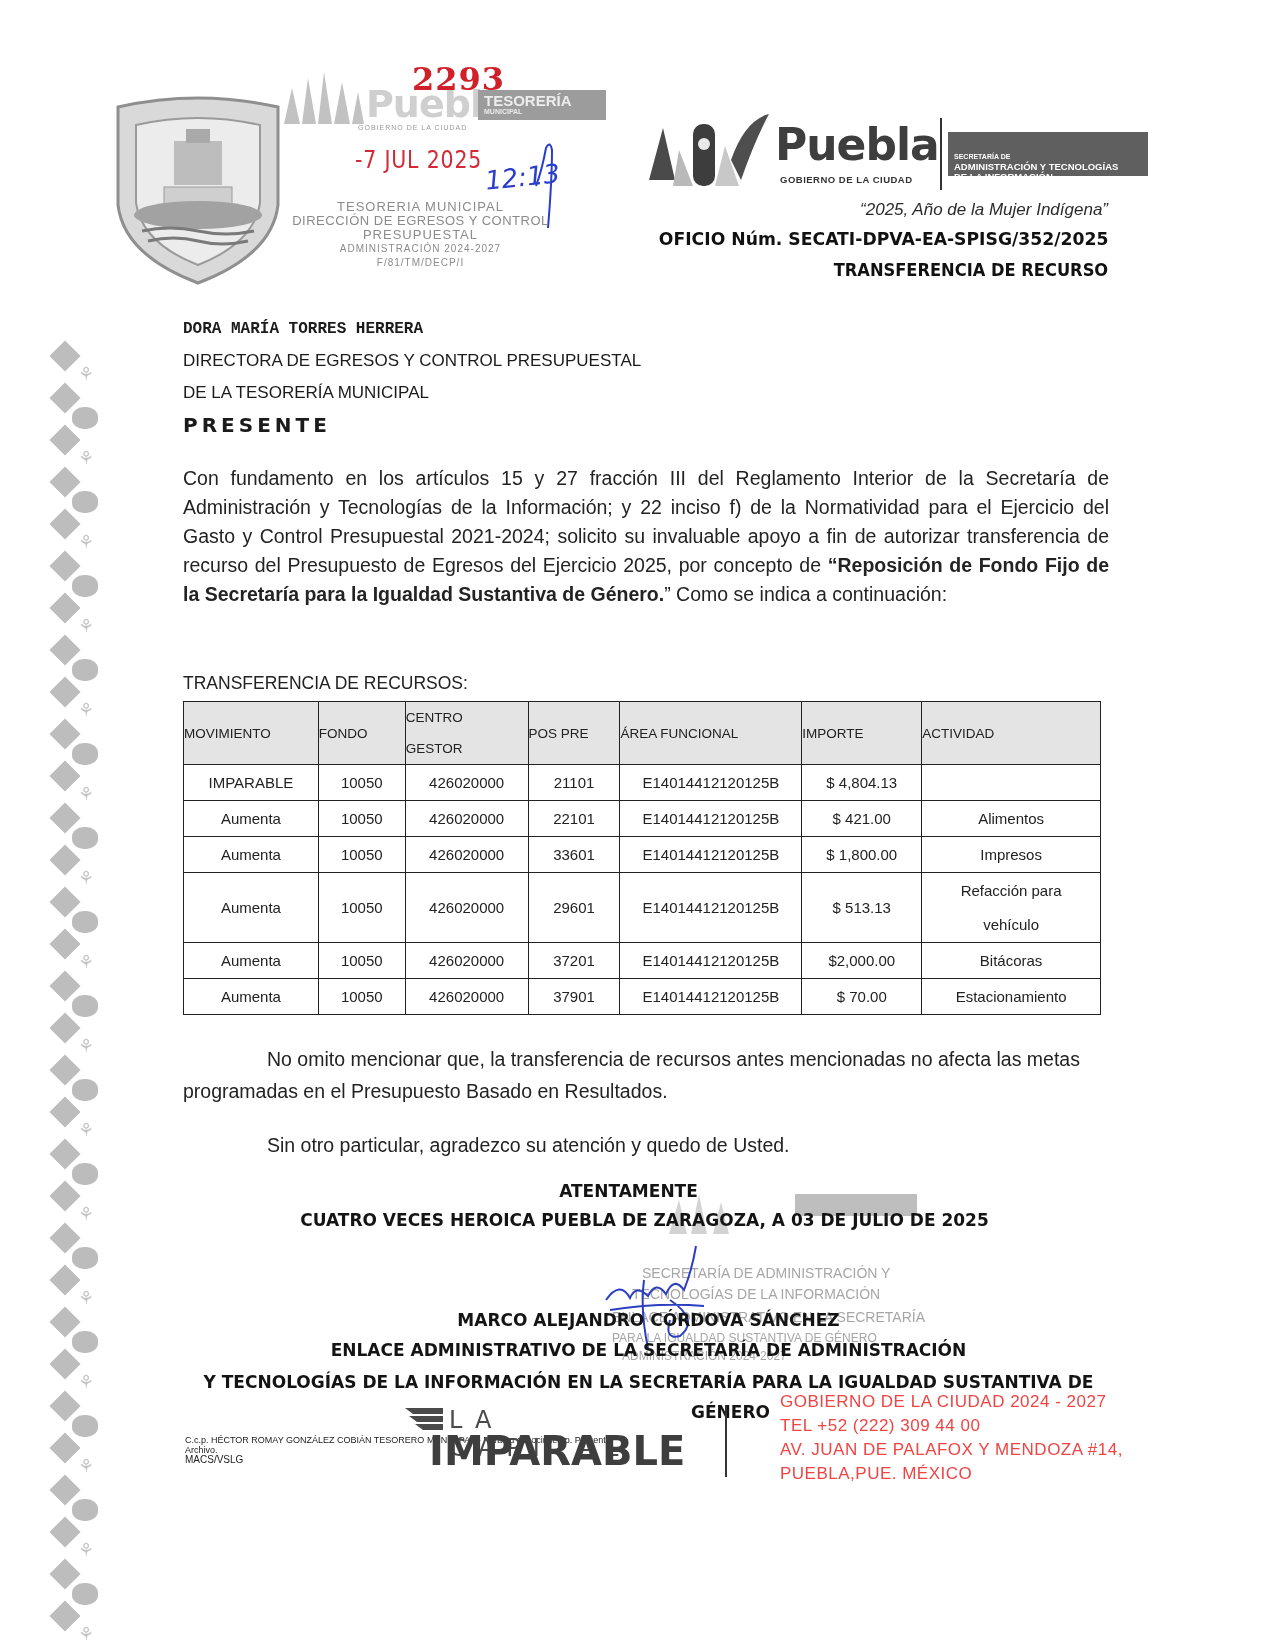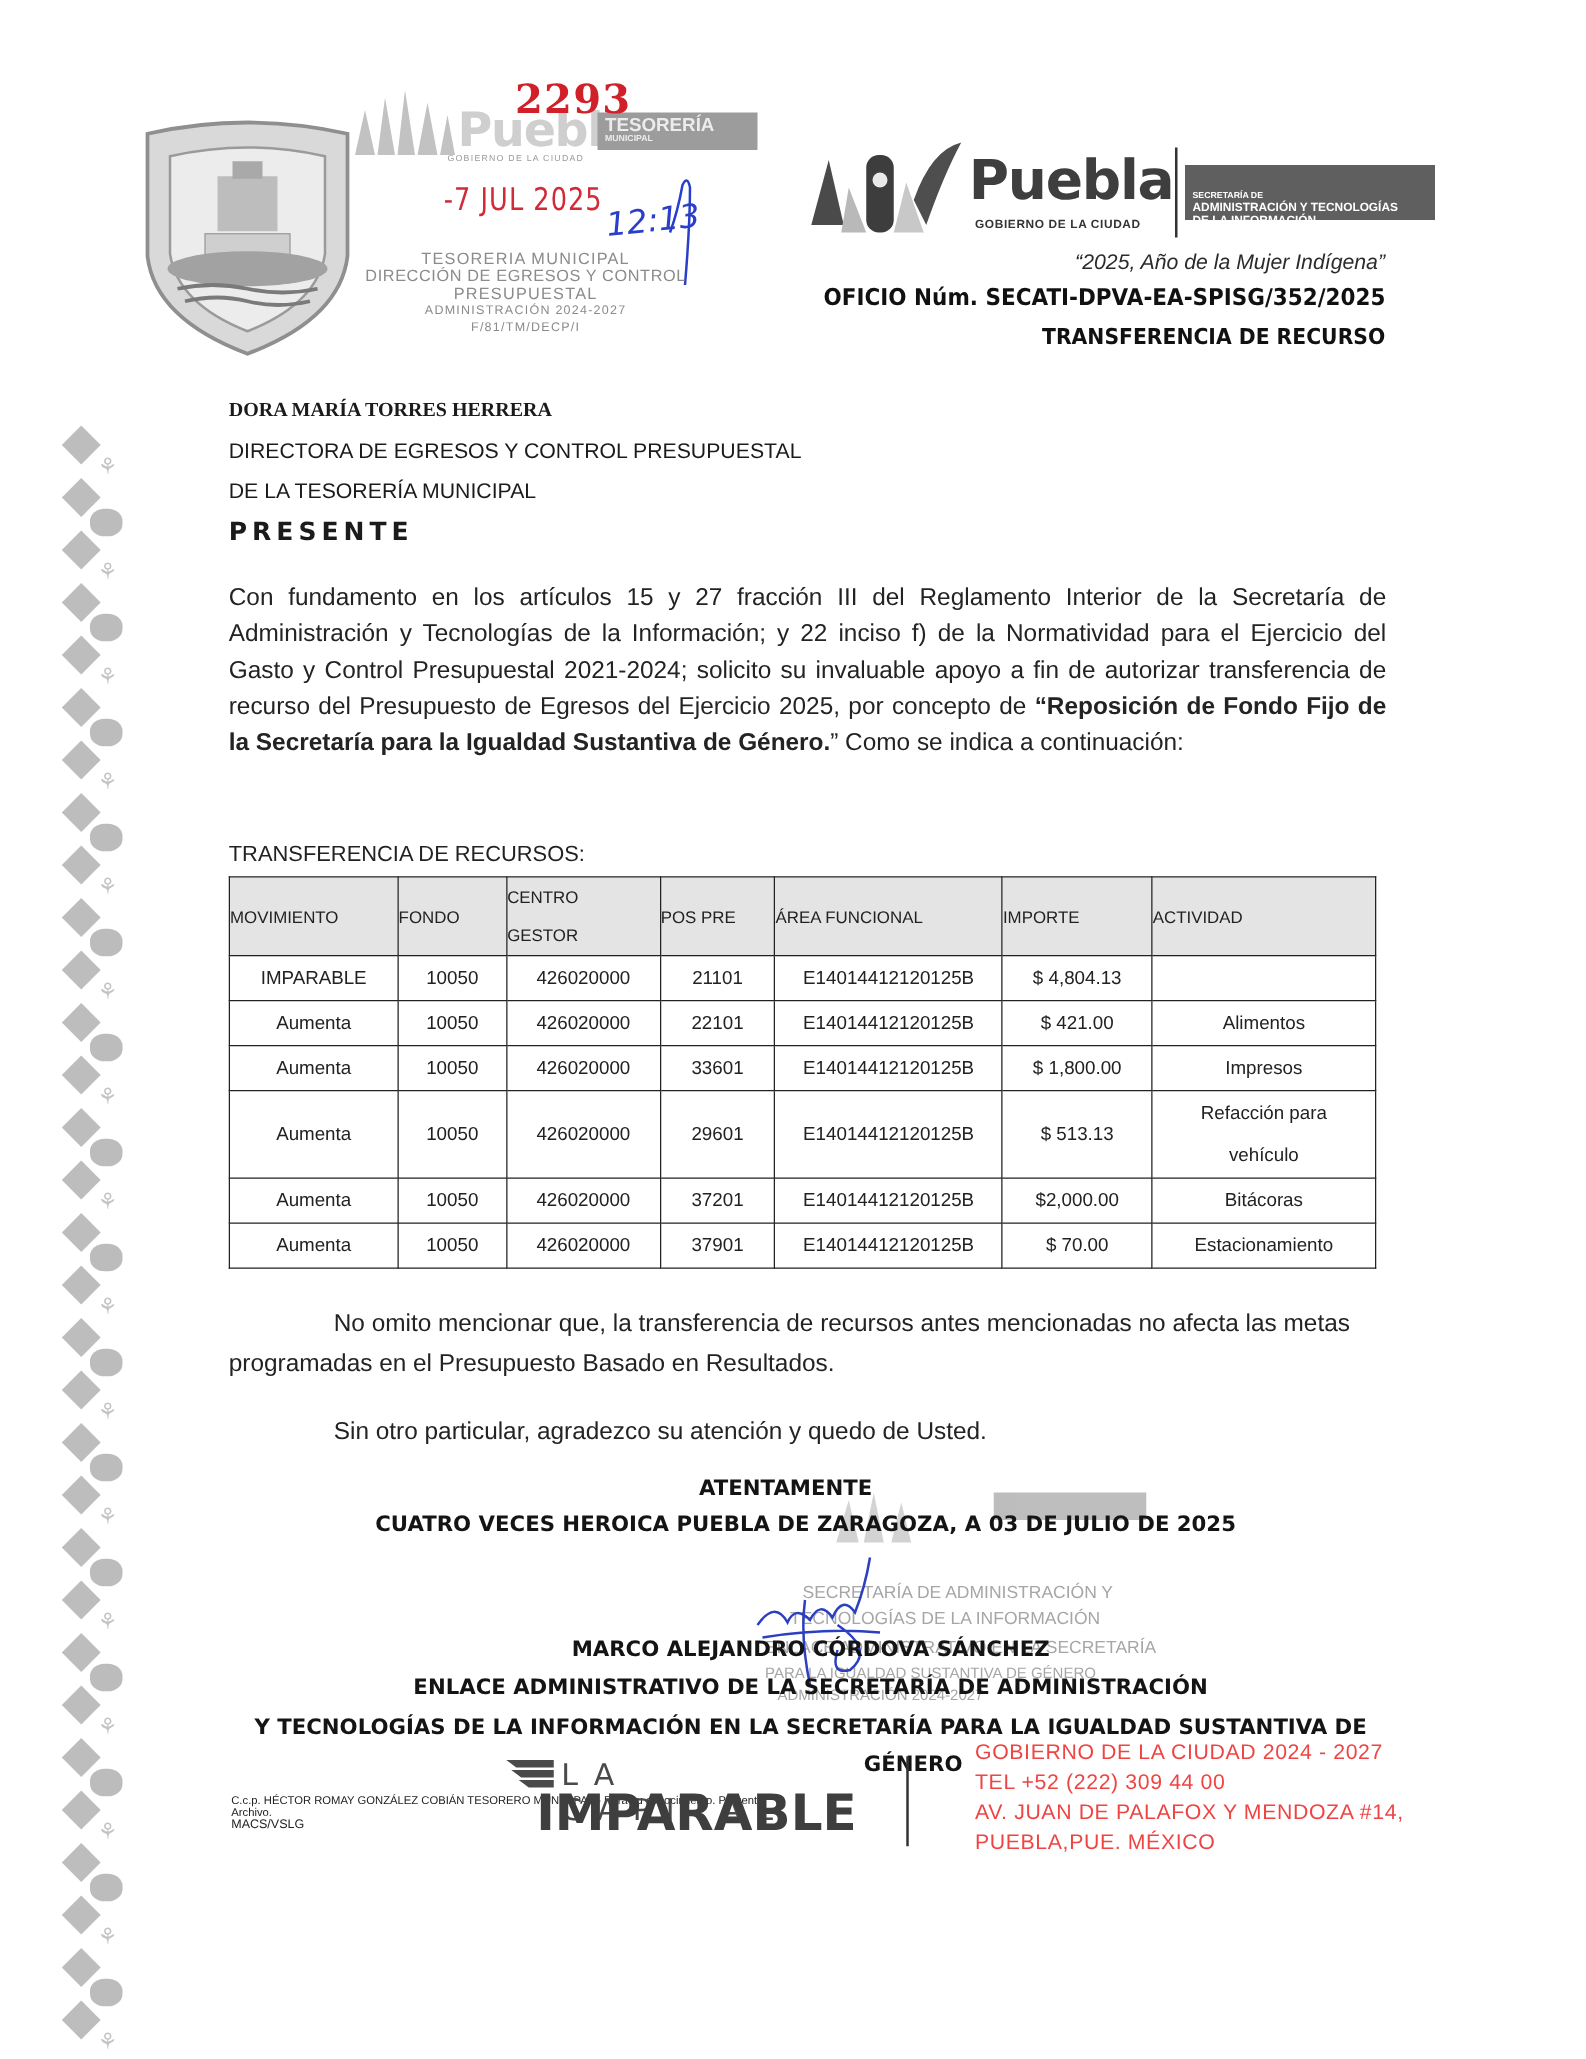--- a/index.html
+++ b/index.html
@@ -42,21 +42,21 @@
   .gov-logo .sec-box { position: absolute; left: 303px; top: 22px; width: 200px; height: 44px; background: #5f5f5f; color: #fff; padding: 20px 6px; line-height: 10px; }
   .gov-logo .sec-box .s1 { font-size: 7px; font-weight: bold; }
   .gov-logo .sec-box .s2 { font-size: 9.5px; font-weight: bold; }
 
   .motto { position: absolute; right: 161px; top: 200px; font-style: italic; font-size: 17px; color: #2b2b2b; }
   .oficio { position: absolute; right: 161px; top: 228px; font-weight: bold; font-size: 18.5px; color: #111; font-family: "DejaVu Sans", sans-serif; transform: scaleX(0.93); transform-origin: right; }
   .subject { position: absolute; right: 161px; top: 260px; font-weight: bold; font-size: 17.5px; color: #111; font-family: "DejaVu Sans", sans-serif; transform: scaleX(0.93); transform-origin: right; }
 
   
   .recipient { position: absolute; left: 183px; top: 313px; font-size: 17px; line-height: 32px; color: #1b1b1b; }
-  .recipient .name { font-weight: bold; font-family: Liberation Serif, serif; font-size: 16px; }
+  .recipient .name { font-weight: bold; font-family: Liberation Mono, monospace; font-size: 16px; }
   .recipient .presente { font-weight: bold; letter-spacing: 4px; font-family: "DejaVu Sans", sans-serif; font-size: 20px; }
 
   
   .body-par { position: absolute; left: 183px; top: 464px; width: 926px; font-size: 19.5px; line-height: 29px; text-align: justify; color: #232323; }
   .body-par b { font-weight: bold; }
 
   .table-caption { position: absolute; left: 183px; top: 673px; font-size: 17.5px; color: #222; }
 
   table.transfer { position: absolute; left: 183px; top: 701px; width: 918px; border-collapse: collapse; font-size: 15px; color: #222; }
   table.transfer th { background: #e4e4e4; font-weight: normal; font-size: 13.5px; height: 62px; border: 1.5px solid #222; text-align: left; line-height: 31px; }

